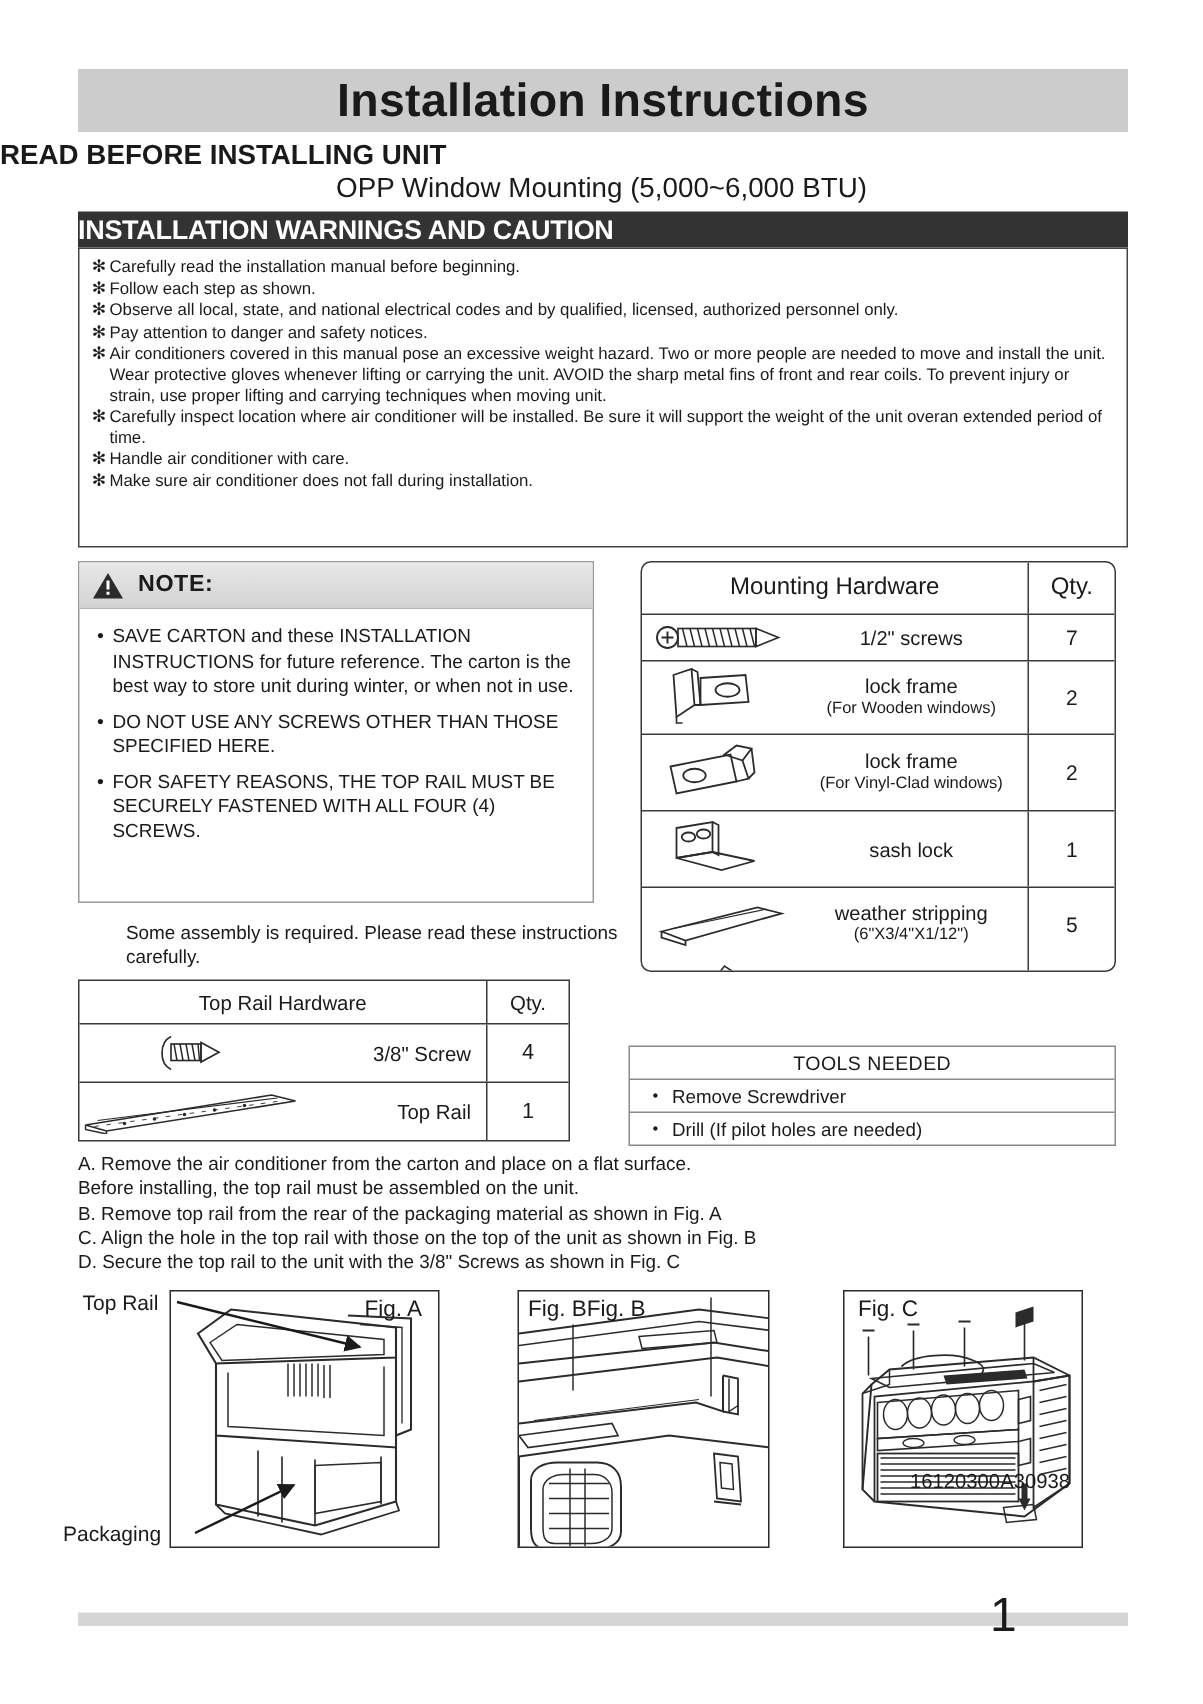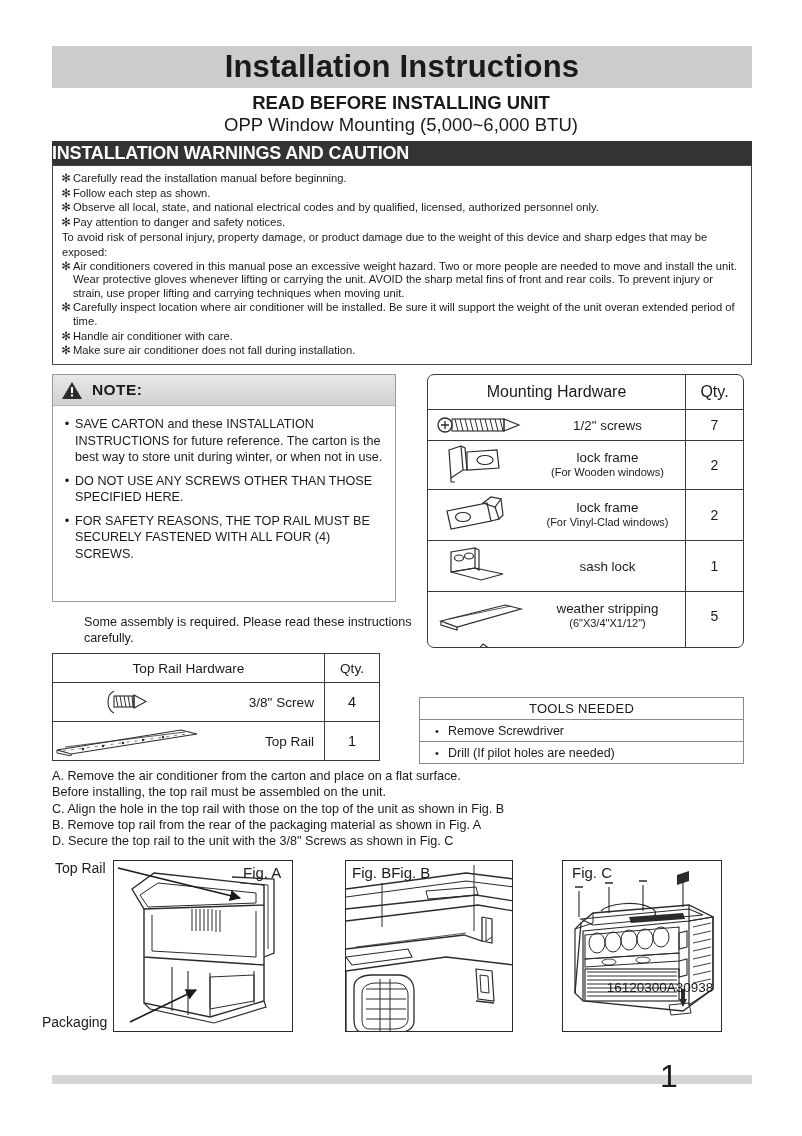--- a/index.html
+++ b/index.html
@@ -3,21 +3,21 @@
 <meta charset="utf-8">
 <style>
   html,body{margin:0;padding:0;background:#fff;}
   body{width:802px;height:1136px;position:relative;font-family:"Liberation Sans",sans-serif;color:#1a1a1a;}
   .page{position:absolute;inset:0;}
 
   
   .title-bar{position:absolute;left:52px;top:46px;width:700px;height:42px;background:#cccccc;
     display:flex;align-items:center;justify-content:center;}
   .title-bar span{font-size:31px;font-weight:bold;letter-spacing:.2px;color:#1a1a1a;}
-  .subtitle1{position:absolute;left:0;top:92px;width:802px;text-align:center;font-size:18.5px;font-weight:bold;}
+  .subtitle1{position:absolute;left:0;top:92px;width:802px;text-align:left;font-size:18.5px;font-weight:bold;}
   .subtitle2{position:absolute;left:0;top:114px;width:802px;text-align:center;font-size:18.5px;}
 
   
   .warn-head{position:absolute;left:52px;top:141px;width:700px;height:24px;background:#333333;
     display:flex;align-items:center;justify-content:flex-start;}
   .warn-head span{color:#fff;font-size:18px;font-weight:bold;letter-spacing:-.2px;}
   .warn-body{position:absolute;left:52px;top:165px;width:700px;height:200px;border:1px solid #444;
     box-sizing:border-box;padding:6px 8px 4px 6px;}
   .wline{display:flex;align-items:flex-start;font-size:11.2px;line-height:13.6px;margin-bottom:1px;}
   .wstar{width:14px;flex:0 0 14px;text-align:center;font-size:11.5px;line-height:13.6px;}
@@ -121,21 +121,20 @@
       <span class="wtext">Follow each step as shown.</span>
     </div>
     <div class="wline">
       <span class="wstar">✻</span>
       <span class="wtext">Observe all local, state, and national electrical codes and by qualified, licensed, authorized personnel only.</span>
     </div>
     <div class="wline">
       <span class="wstar">✻</span>
       <span class="wtext">Pay attention to danger and safety notices.</span>
     </div>
-    <div class="wplain">To avoid risk of personal injury, property damage, or product damage due to the weight of this device and sharp edges that may be exposed:</div>
     <div class="wline">
       <span class="wstar">✻</span>
       <span class="wtext">Air conditioners covered in this manual pose an excessive weight hazard. Two or more people are needed to move and install the unit. Wear protective gloves whenever lifting or carrying the unit. AVOID the sharp metal fins of front and rear coils. To prevent injury or strain, use proper lifting and carrying techniques when moving unit.</span>
     </div>
     <div class="wline">
       <span class="wstar">✻</span>
       <span class="wtext">Carefully inspect location where air conditioner will be installed. Be sure it will support the weight of the unit overan extended period of time.</span>
     </div>
     <div class="wline">
       <span class="wstar">✻</span>
@@ -334,22 +333,22 @@
     </div>
     <div class="tools-row">
       <span class="tdot">•</span>
       <span>Drill (If pilot holes are needed)</span>
     </div>
   </div>
 
   <div class="steps">
     <div>A. Remove the air conditioner from the carton and place on a flat surface.</div>
     <div>Before installing, the top rail must be assembled on the unit.</div>
+    <div>B. Remove top rail from the rear of the packaging material as shown in Fig. A</div>
     <div>C. Align the hole in the top rail with those on the top of the unit as shown in Fig. B</div>
-    <div>B. Remove top rail from the rear of the packaging material as shown in Fig. A</div>
     <div>D. Secure the top rail to the unit with the 3/8" Screws as shown in Fig. C</div>
   </div>
 
   <div class="fig figA">
     <svg width="180" height="172" viewBox="0 0 180 172">
       <path d="M18 28 L40 12 L150 24 L150 44 L30 48 Z" fill="none" stroke="#2b2b2b" stroke-width="1.4"></path>
       <path d="M26 34 L44 22 L142 32 L142 42 L34 46 Z" fill="none" stroke="#2b2b2b" stroke-width="1"></path>
       <path d="M30 48 L30 96 L150 104 L150 44" fill="none" stroke="#2b2b2b" stroke-width="1.4"></path>
       <path d="M38 54 L38 90 L142 96 L142 50" fill="none" stroke="#2b2b2b" stroke-width="1"></path>
       <path d="M118 16 L160 18 L160 92 L150 96" fill="none" stroke="#2b2b2b" stroke-width="1.3"></path>

